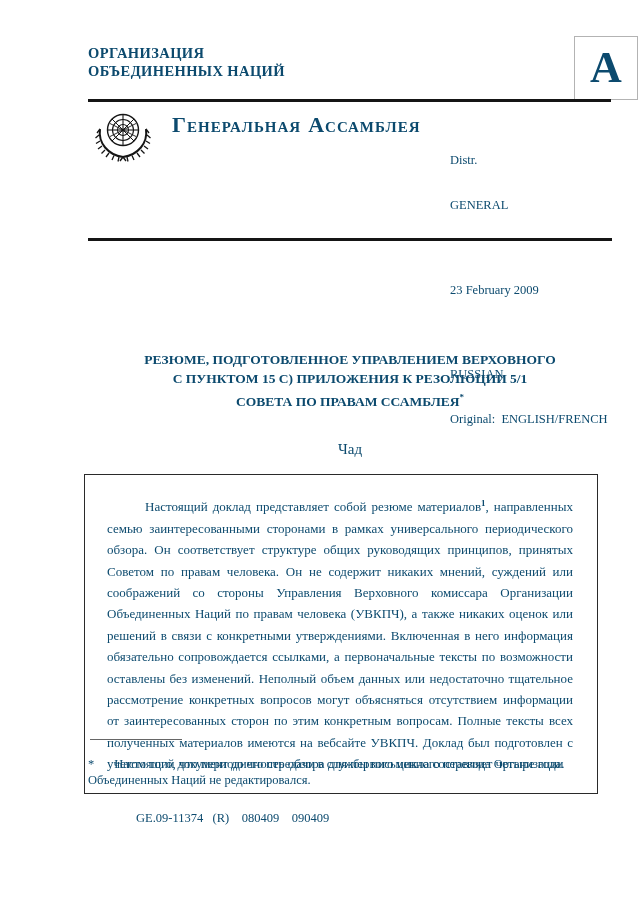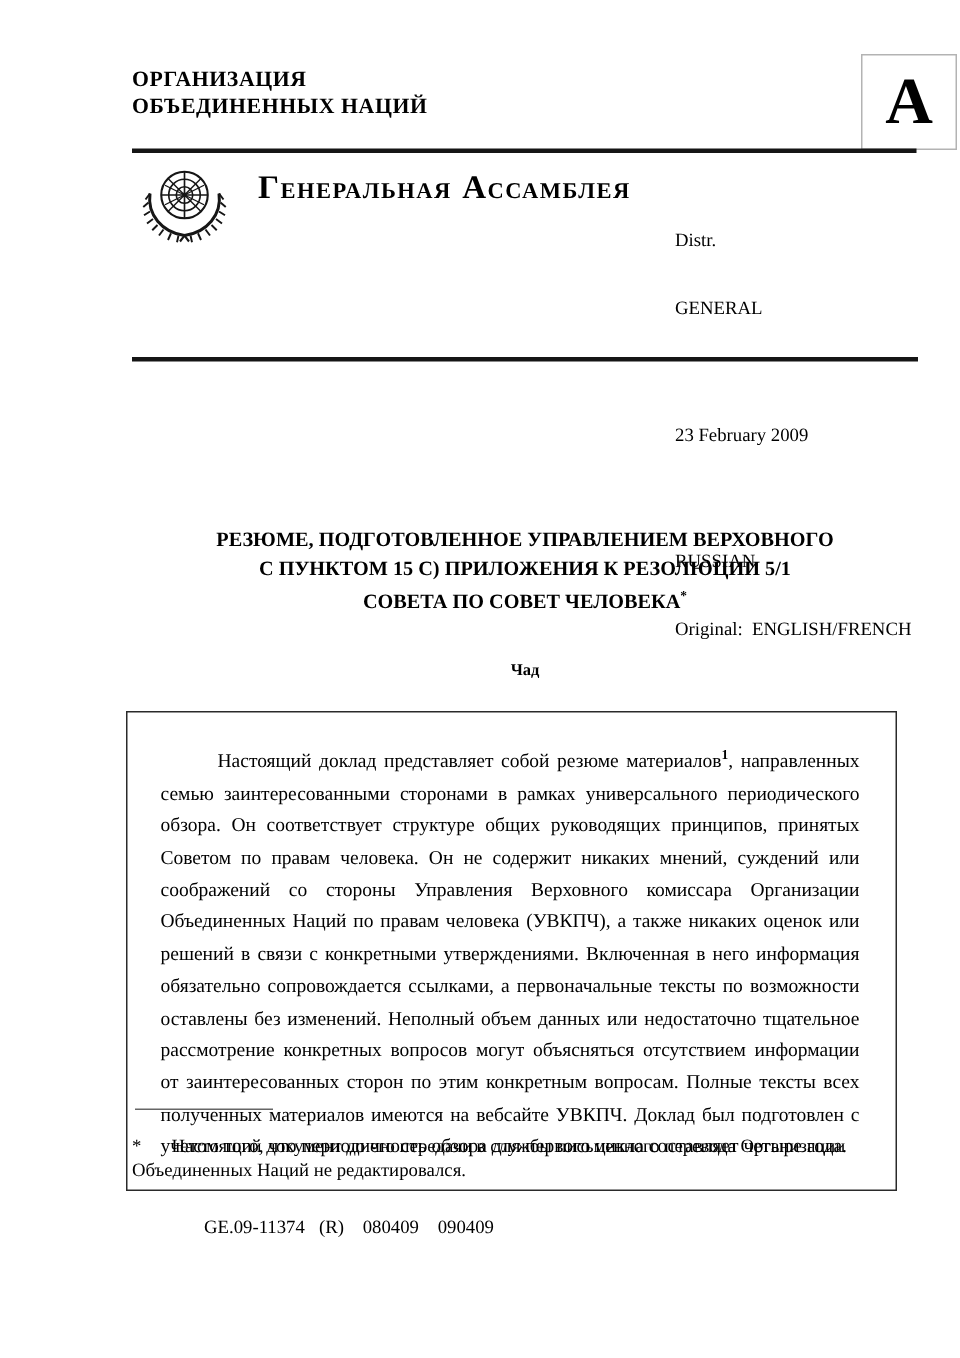--- a/index.html
+++ b/index.html
@@ -1,21 +1,21 @@
 <!DOCTYPE html>
 <html><head>
 <meta charset="utf-8">
 <style>
   html, body { margin: 0; padding: 0; background: #ffffff; }
   .page {
     position: relative;
     width: 640px;
     height: 905px;
     background: #ffffff;
-    color: #000000;
+    color: #0c4a6e;
     font-family: "Liberation Serif", "DejaVu Serif", serif;
     overflow: hidden;
   }
   .abs { position: absolute; }
 
   
   .org-block { left: 88px; top: 44px; font-size: 14.5px; font-weight: bold; line-height: 18px; letter-spacing: 0.4px; }
   .doc-letter-box {
     left: 574px; top: 36px; width: 62px; height: 62px;
     border: 1px solid #b3b3b3;
@@ -34,21 +34,21 @@
   .distr-gap1 { height: 10px; }
   .distr-gap2 { height: 9px; }
   .rule-2 { left: 88px; top: 238px; width: 524px; height: 3px; background: #151515; }
 
   
   .session-block { left: 88px; top: 258px; font-size: 13px; line-height: 15.5px; }
 
   
   .doc-title { left: 88px; top: 351px; width: 524px; text-align: center; font-size: 13.5px; font-weight: bold; line-height: 18.5px; }
   .doc-title sup { font-size: 9px; }
-  .country { left: 88px; top: 441px; width: 524px; text-align: center; font-size: 11px; font-weight: bold; }
+  .country { left: 88px; top: 441px; width: 524px; text-align: center; font-size: 15px; font-weight: normal; }
 
   
   .summary-box {
     left: 84px; top: 474px; width: 498px; min-height: 232px;
     border: 1px solid #2a2a2a;
     padding: 2px 8px 2px 6px;
     font-size: 13px; line-height: 21.4px;
     text-align: justify;
   }
   .summary-box p { margin: 16px; text-indent: 38px; }
@@ -110,21 +110,21 @@
     <div>RUSSIAN</div>
     <div>Original:  ENGLISH/FRENCH</div>
   </div>
 
   <div class="abs rule-2"></div>
 
 
   <div class="abs doc-title">
     <div>РЕЗЮМЕ, ПОДГОТОВЛЕННОЕ УПРАВЛЕНИЕМ ВЕРХОВНОГО</div>
     <div>С ПУНКТОМ 15 С) ПРИЛОЖЕНИЯ К РЕЗОЛЮЦИИ 5/1</div>
-    <div><span>СОВЕТА ПО СОВЕТ ЧЕЛОВЕКА</span><sup>*</sup></div>
+    <div><span>СОВЕТА ПО ПРАВАМ ССАМБЛЕЯ</span><sup>*</sup></div>
   </div>
 
   <div class="abs country">Чад</div>
 
   <div class="abs summary-box">
     <p><span>Настоящий доклад представляет собой резюме материалов</span><sup>1</sup><span>, направленных семью заинтересованными сторонами в рамках универсального периодического обзора.  Он соответствует структуре общих руководящих принципов, принятых Советом по правам человека.  Он не содержит никаких мнений, суждений или соображений со стороны Управления Верховного комиссара Организации Объединенных Наций по правам человека (УВКПЧ), а также никаких оценок или решений в связи с конкретными утверждениями.  Включенная в него информация обязательно сопровождается ссылками, а первоначальные тексты по возможности оставлены без изменений.  Неполный объем данных или недостаточно тщательное рассмотрение конкретных вопросов могут объясняться отсутствием информации от заинтересованных сторон по этим конкретным вопросам.  Полные тексты всех полученных материалов имеются на вебсайте УВКПЧ.  Доклад был подготовлен с учетом того, что периодичность обзора для первого цикла составляет четыре года.</span></p>
   </div>
 
   <div class="abs footnote-sep"></div>
   <div class="abs footnote">

